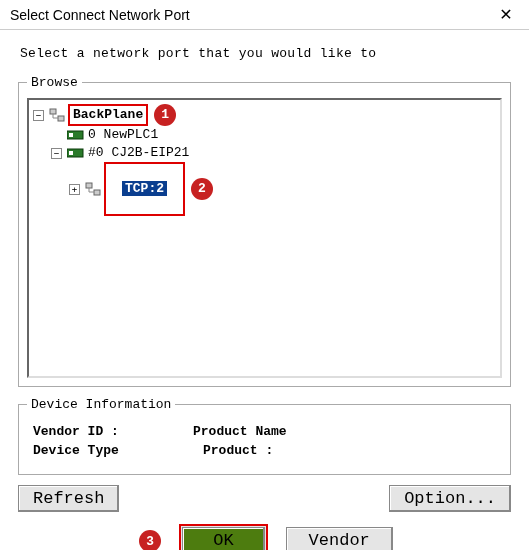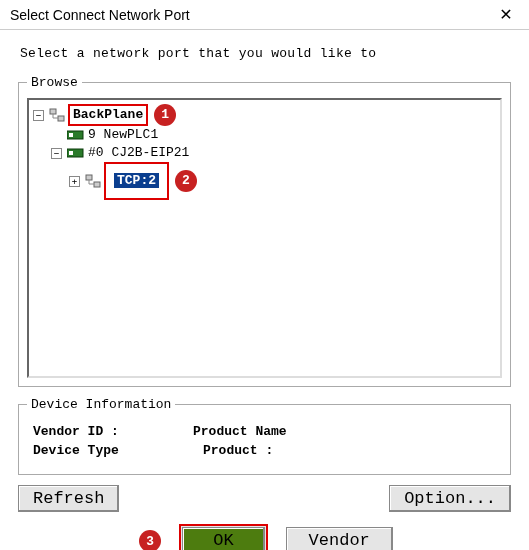--- a/index.html
+++ b/index.html
@@ -90,21 +90,21 @@
       text-align: right;
     }
     .selected {
       background: #0a3e8f;
       color: #fff;
       padding: 0 3px;
       font-weight: bold;
     }
     .tcp-border {
       border: 2px solid #d00;
-      padding: 8px;
+      padding: 16px;
     }
     .callout {
       display:inline-flex; align-items:center; justify-content:center;
       width:22px; height:22px; border-radius:50%;
       background:#c72121; color:#fff; font-weight:bold; font-size:13px;
       margin-left: 3px;
     }
     .device-info {
       font-family: "Courier New", monospace;
       font-size: 13px;
@@ -168,21 +168,21 @@
             <ul>
               <li>
                 <div class="row">
                   <span class="expander spacer"></span>
                   <span class="icon-card">
                     <svg width="18" height="12">
                         <rect x="0" y="2" width="16" height="8" fill="#2a7a2a" stroke="#0a3a0a"></rect>
                         <rect x="2" y="4" width="4" height="4" fill="#fff"></rect>
                       </svg>
                   </span>
-                  <span>9 NewPLC1</span>
+                  <span>0 NewPLC1</span>
                 </div>
               </li>
               <li>
                 <div class="row">
                   <span class="expander">−</span>
                   <span class="icon-card">
                     <svg width="18" height="12">
                         <rect x="0" y="2" width="16" height="8" fill="#2a7a2a" stroke="#0a3a0a"></rect>
                         <rect x="2" y="4" width="4" height="4" fill="#fff"></rect>
                       </svg>

